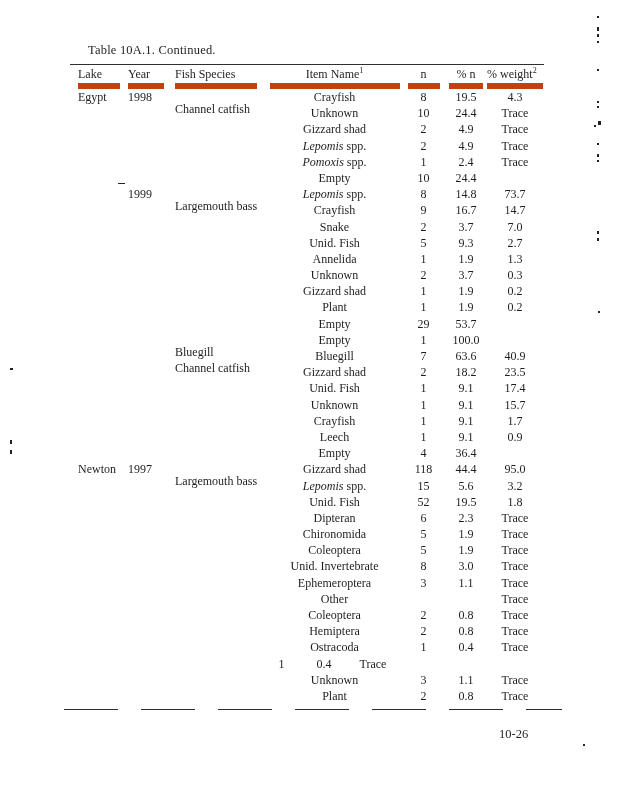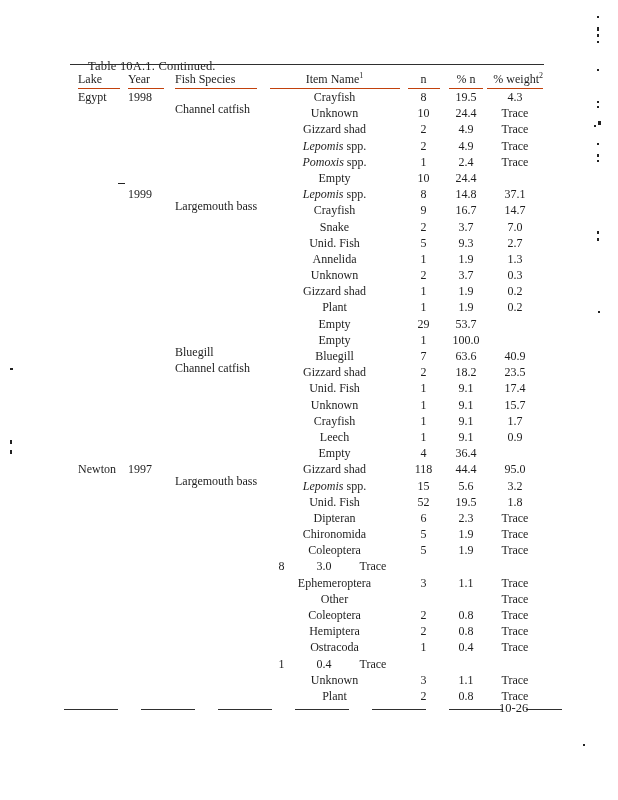--- a/index.html
+++ b/index.html
@@ -3,53 +3,53 @@
 <meta charset="utf-8">
 <style>
   html,body { margin:0; padding:0; }
   body {
     width:618px; height:800px; background:#ffffff;
     font-family:"Liberation Serif", serif; color:#1e1e1e;
     position:relative; overflow:hidden;
   }
   .page { position:relative; width:618px; height:800px; }
   .title {
-    position:absolute; left:88px; top:59px;
+    position:absolute; left:88px; top:43px;
     font-size:12.5px; letter-spacing:0.2px; white-space:nowrap;
   }
   .datatable { position:absolute; left:70px; top:64px; width:474px; font-size:12px; }
   .hrow {
     display:flex; align-items:flex-end; height:25px; box-sizing:border-box;
     border-top:1px solid #2f2f2f; padding-top:3px;
   }
   .c { box-sizing:border-box; white-space:nowrap; overflow:visible; }
   .c-lake   { width:50px;  padding-left:8px; }
   .c-year   { width:46px;  padding-left:8px; }
   .c-species{ width:93px;  padding-left:9px;margin-top:12px; }
   .c-item   { width:142px; padding-left:9px;text-align:center; }
   .c-n      { width:45px;  text-align:center; }
   .c-pn     { width:40px;  text-align:center; }
   .c-pw     { width:58px;  text-align:center; }
   .hl {
-    display:inline-block; border-bottom:1px solid #c2410c; padding-bottom:1px;
+    display:inline-block; border-bottom:6px solid #c2410c; padding-bottom:1px;
   }
   .hl-lake    { min-width:42px; }
   .hl-year    { min-width:36px; }
   .hl-species { min-width:82px; }
   .hl-item    { min-width:130px; }
   .hl-n       { min-width:32px; text-align:center; }
   .hl-pn      { min-width:34px; text-align:center; }
-  .hl-pw      { min-width:56px; text-align:right; }
+  .hl-pw      { min-width:56px; text-align:left; }
   sup { font-size:8px; vertical-align:super; line-height:0; }
   .trow { display:flex; height:16.2px; line-height:16.3px; }
   .bottom-rule {
     position:absolute; left:64px; top:709px; width:498px; height:1px;
     background:repeating-linear-gradient(90deg,#2f2f2f 0 54px, transparent 54px 77px);
   }
-  .page-number { position:absolute; left:499px; top:701px; font-size:12.5px; }
+  .page-number { position:absolute; left:499px; top:727px; font-size:12.5px; }
   .dot { position:absolute; background:#222; }
   i { font-style:italic; }
 </style>
 </head>
 <body>
 
 <div class="page">
 
   <div class="title">Table 10A.1. Continued.</div>
 
@@ -132,21 +132,21 @@
           <div class="c c-pn">24.4</div>
           <div class="c c-pw"></div>
         </div>
         <div class="trow">
           <div class="c c-lake"></div>
           <div class="c c-year">1999</div>
           <div class="c c-species">Largemouth bass</div>
           <div class="c c-item"><i>Lepomis</i> spp.</div>
           <div class="c c-n">8</div>
           <div class="c c-pn">14.8</div>
-          <div class="c c-pw">37.1</div>
+          <div class="c c-pw">73.7</div>
         </div>
         <div class="trow">
           <div class="c c-lake"></div>
           <div class="c c-year"></div>
           <div class="c c-species"></div>
           <div class="c c-item">Crayfish</div>
           <div class="c c-n">9</div>
           <div class="c c-pn">16.7</div>
           <div class="c c-pw">14.7</div>
         </div>
@@ -336,20 +336,21 @@
           <div class="c c-species"></div>
           <div class="c c-item">Coleoptera</div>
           <div class="c c-n">5</div>
           <div class="c c-pn">1.9</div>
           <div class="c c-pw">Trace</div>
         </div>
         <div class="trow">
           <div class="c c-lake"></div>
           <div class="c c-year"></div>
           <div class="c c-species"></div>
+          <div class="c c-item">Unid. Invertebrate</div>
           <div class="c c-n">8</div>
           <div class="c c-pn">3.0</div>
           <div class="c c-pw">Trace</div>
         </div>
         <div class="trow">
           <div class="c c-lake"></div>
           <div class="c c-year"></div>
           <div class="c c-species"></div>
           <div class="c c-item">Ephemeroptera</div>
           <div class="c c-n">3</div>

